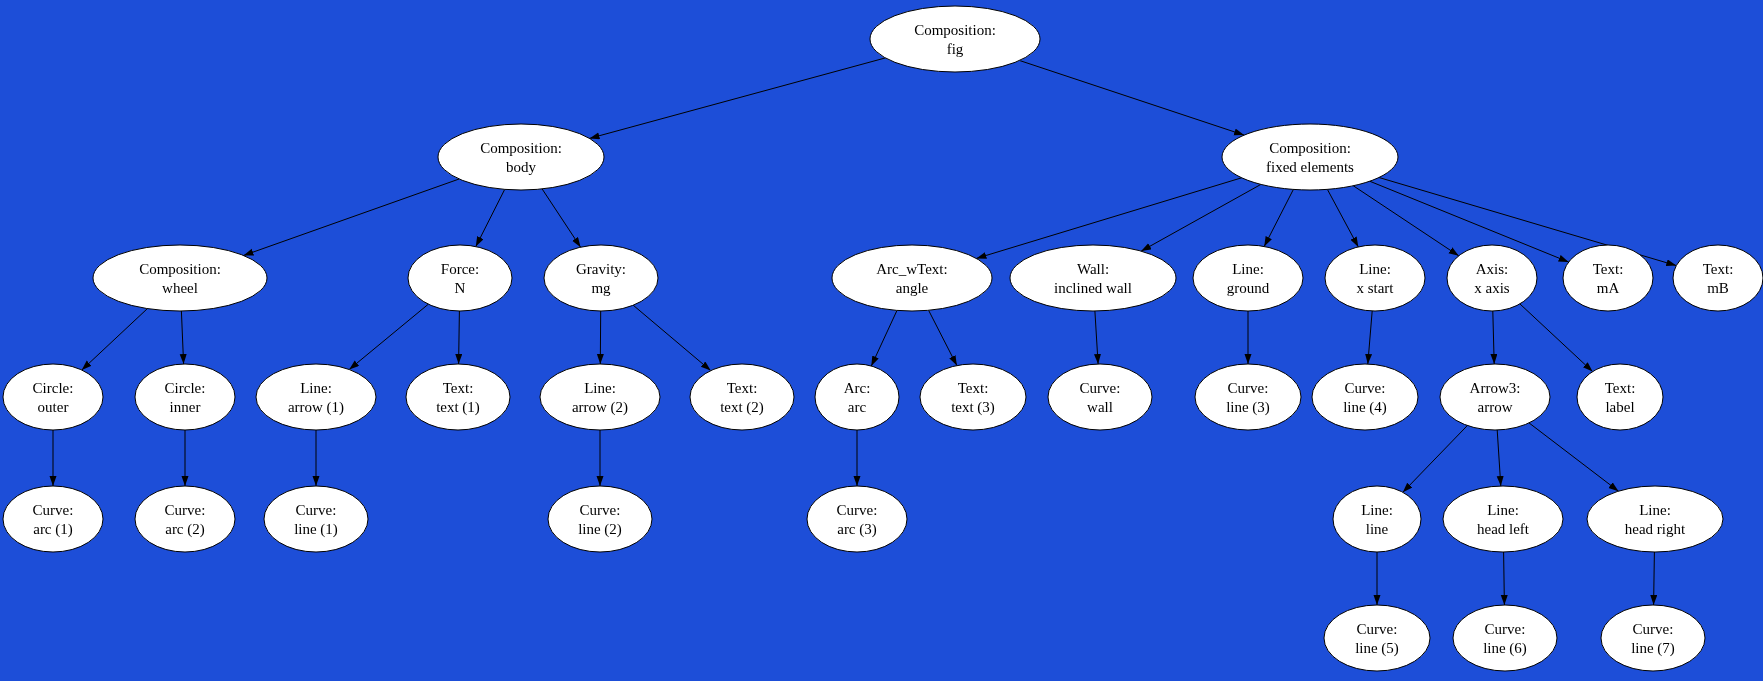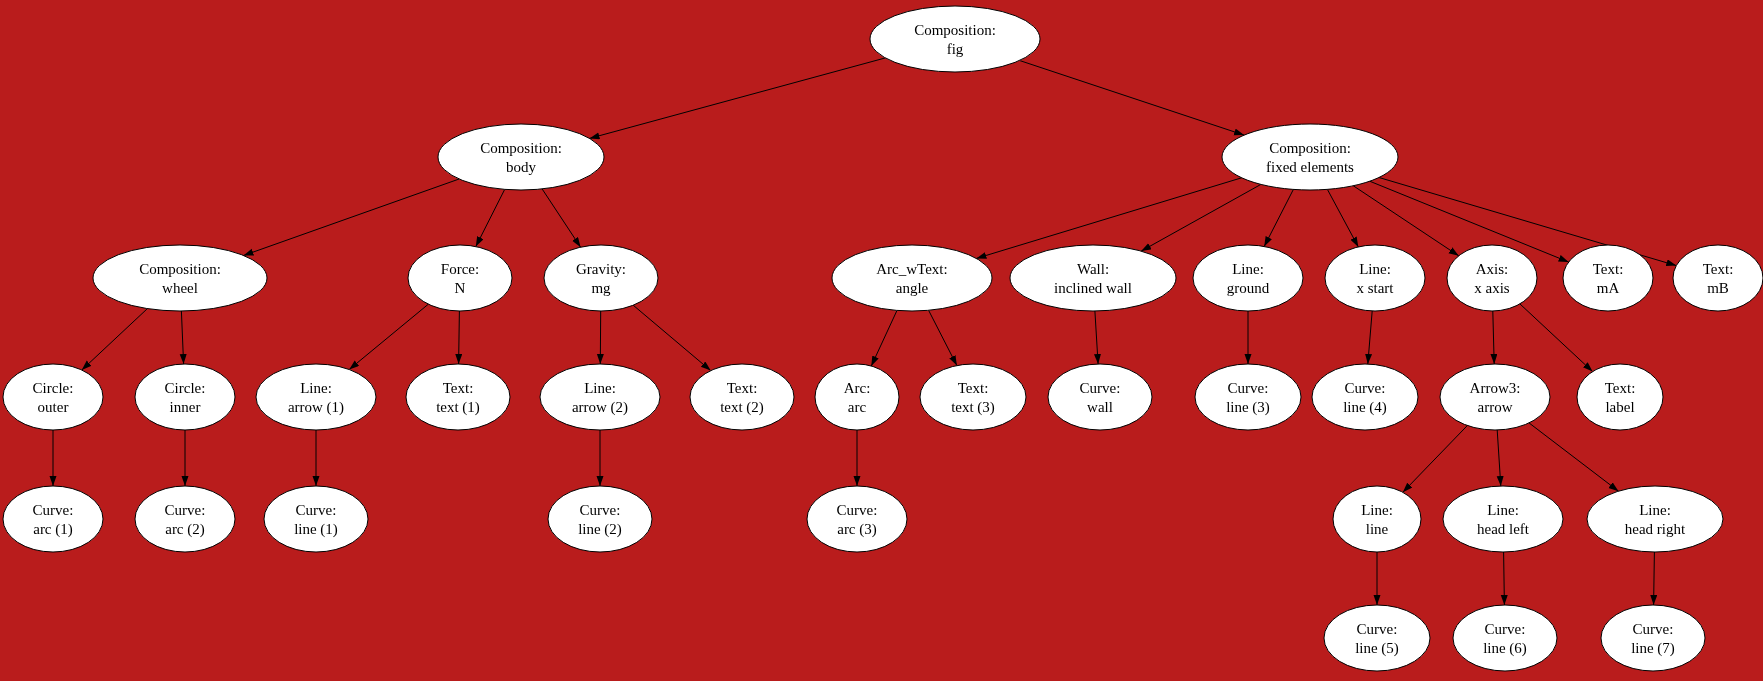--- a/index.html
+++ b/index.html
@@ -4,21 +4,21 @@
 <style>
   html, body {
     margin: 0;
     padding: 0;
     background: #ffffff;
   }
   .canvas-wrap {
     position: relative;
     width: 1763px;
     height: 681px;
-    background: #b91c1c;
+    background: #1d4ed8;
     overflow: hidden;
     font-family: "Liberation Serif", "DejaVu Serif", serif;
   }
   svg { display: block; }
   .node-ellipse {
     fill: #ffffff;
     stroke: #000000;
     stroke-width: 1;
   }
   .node-text {

